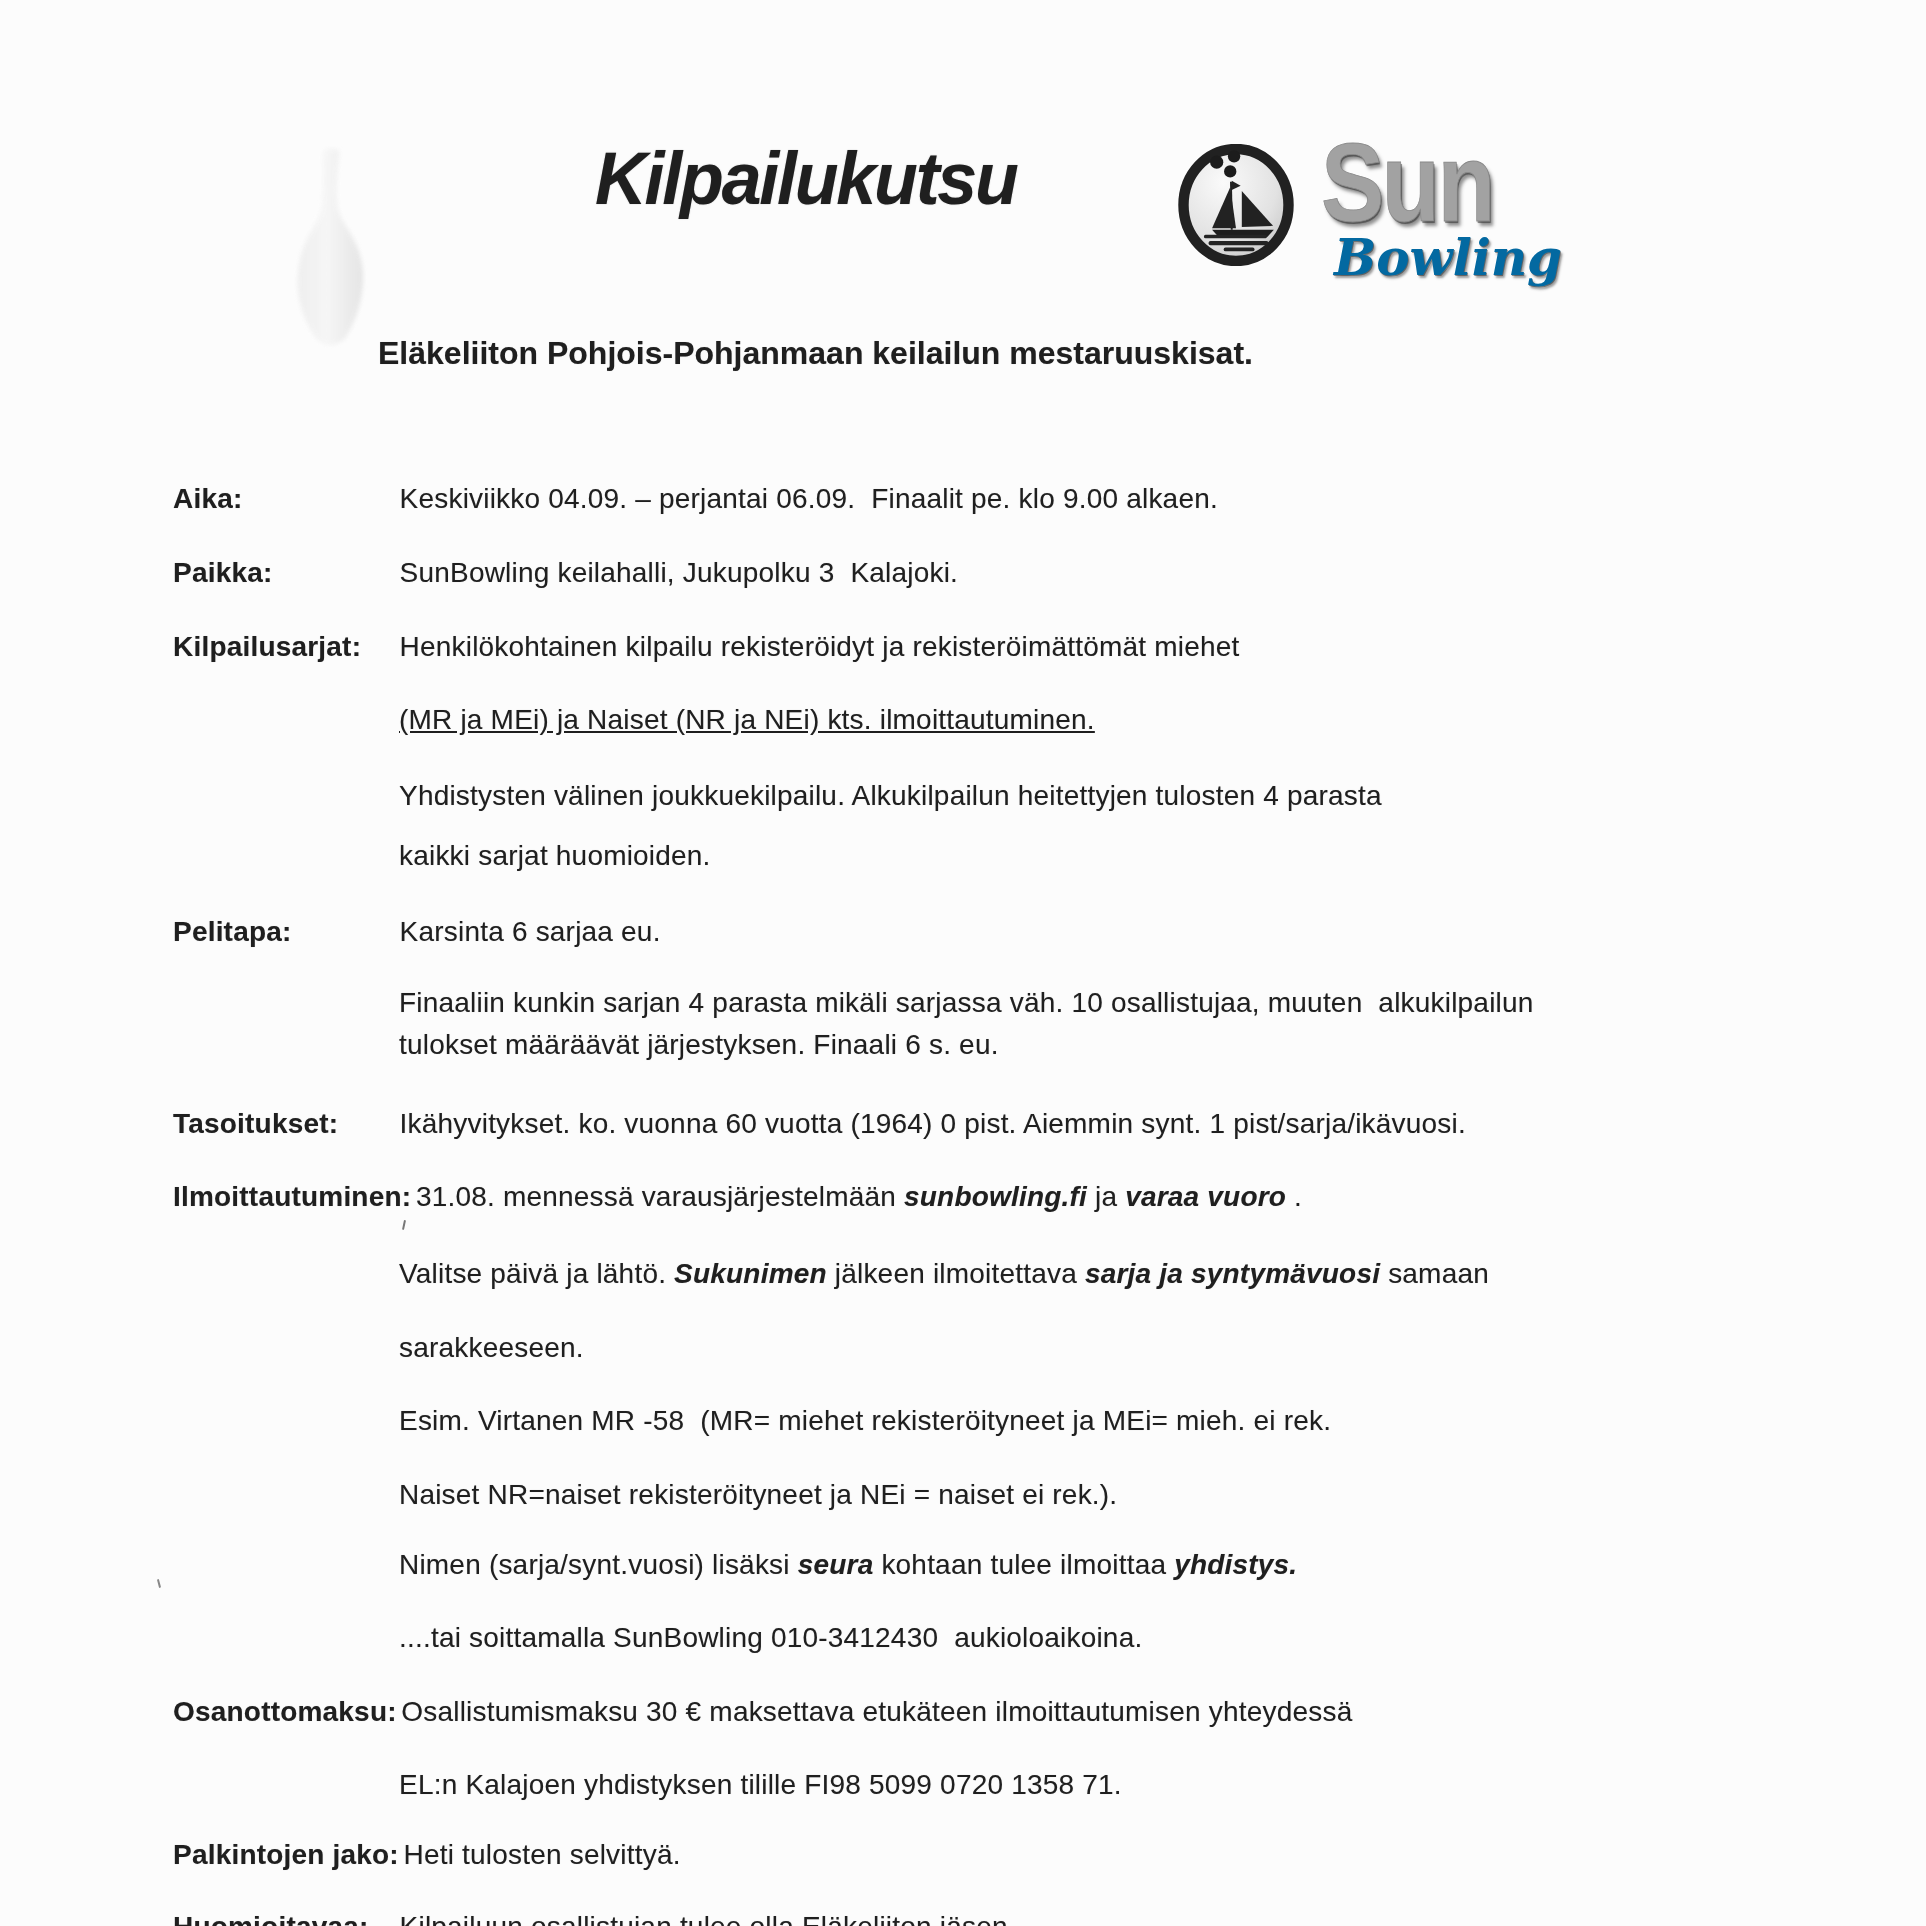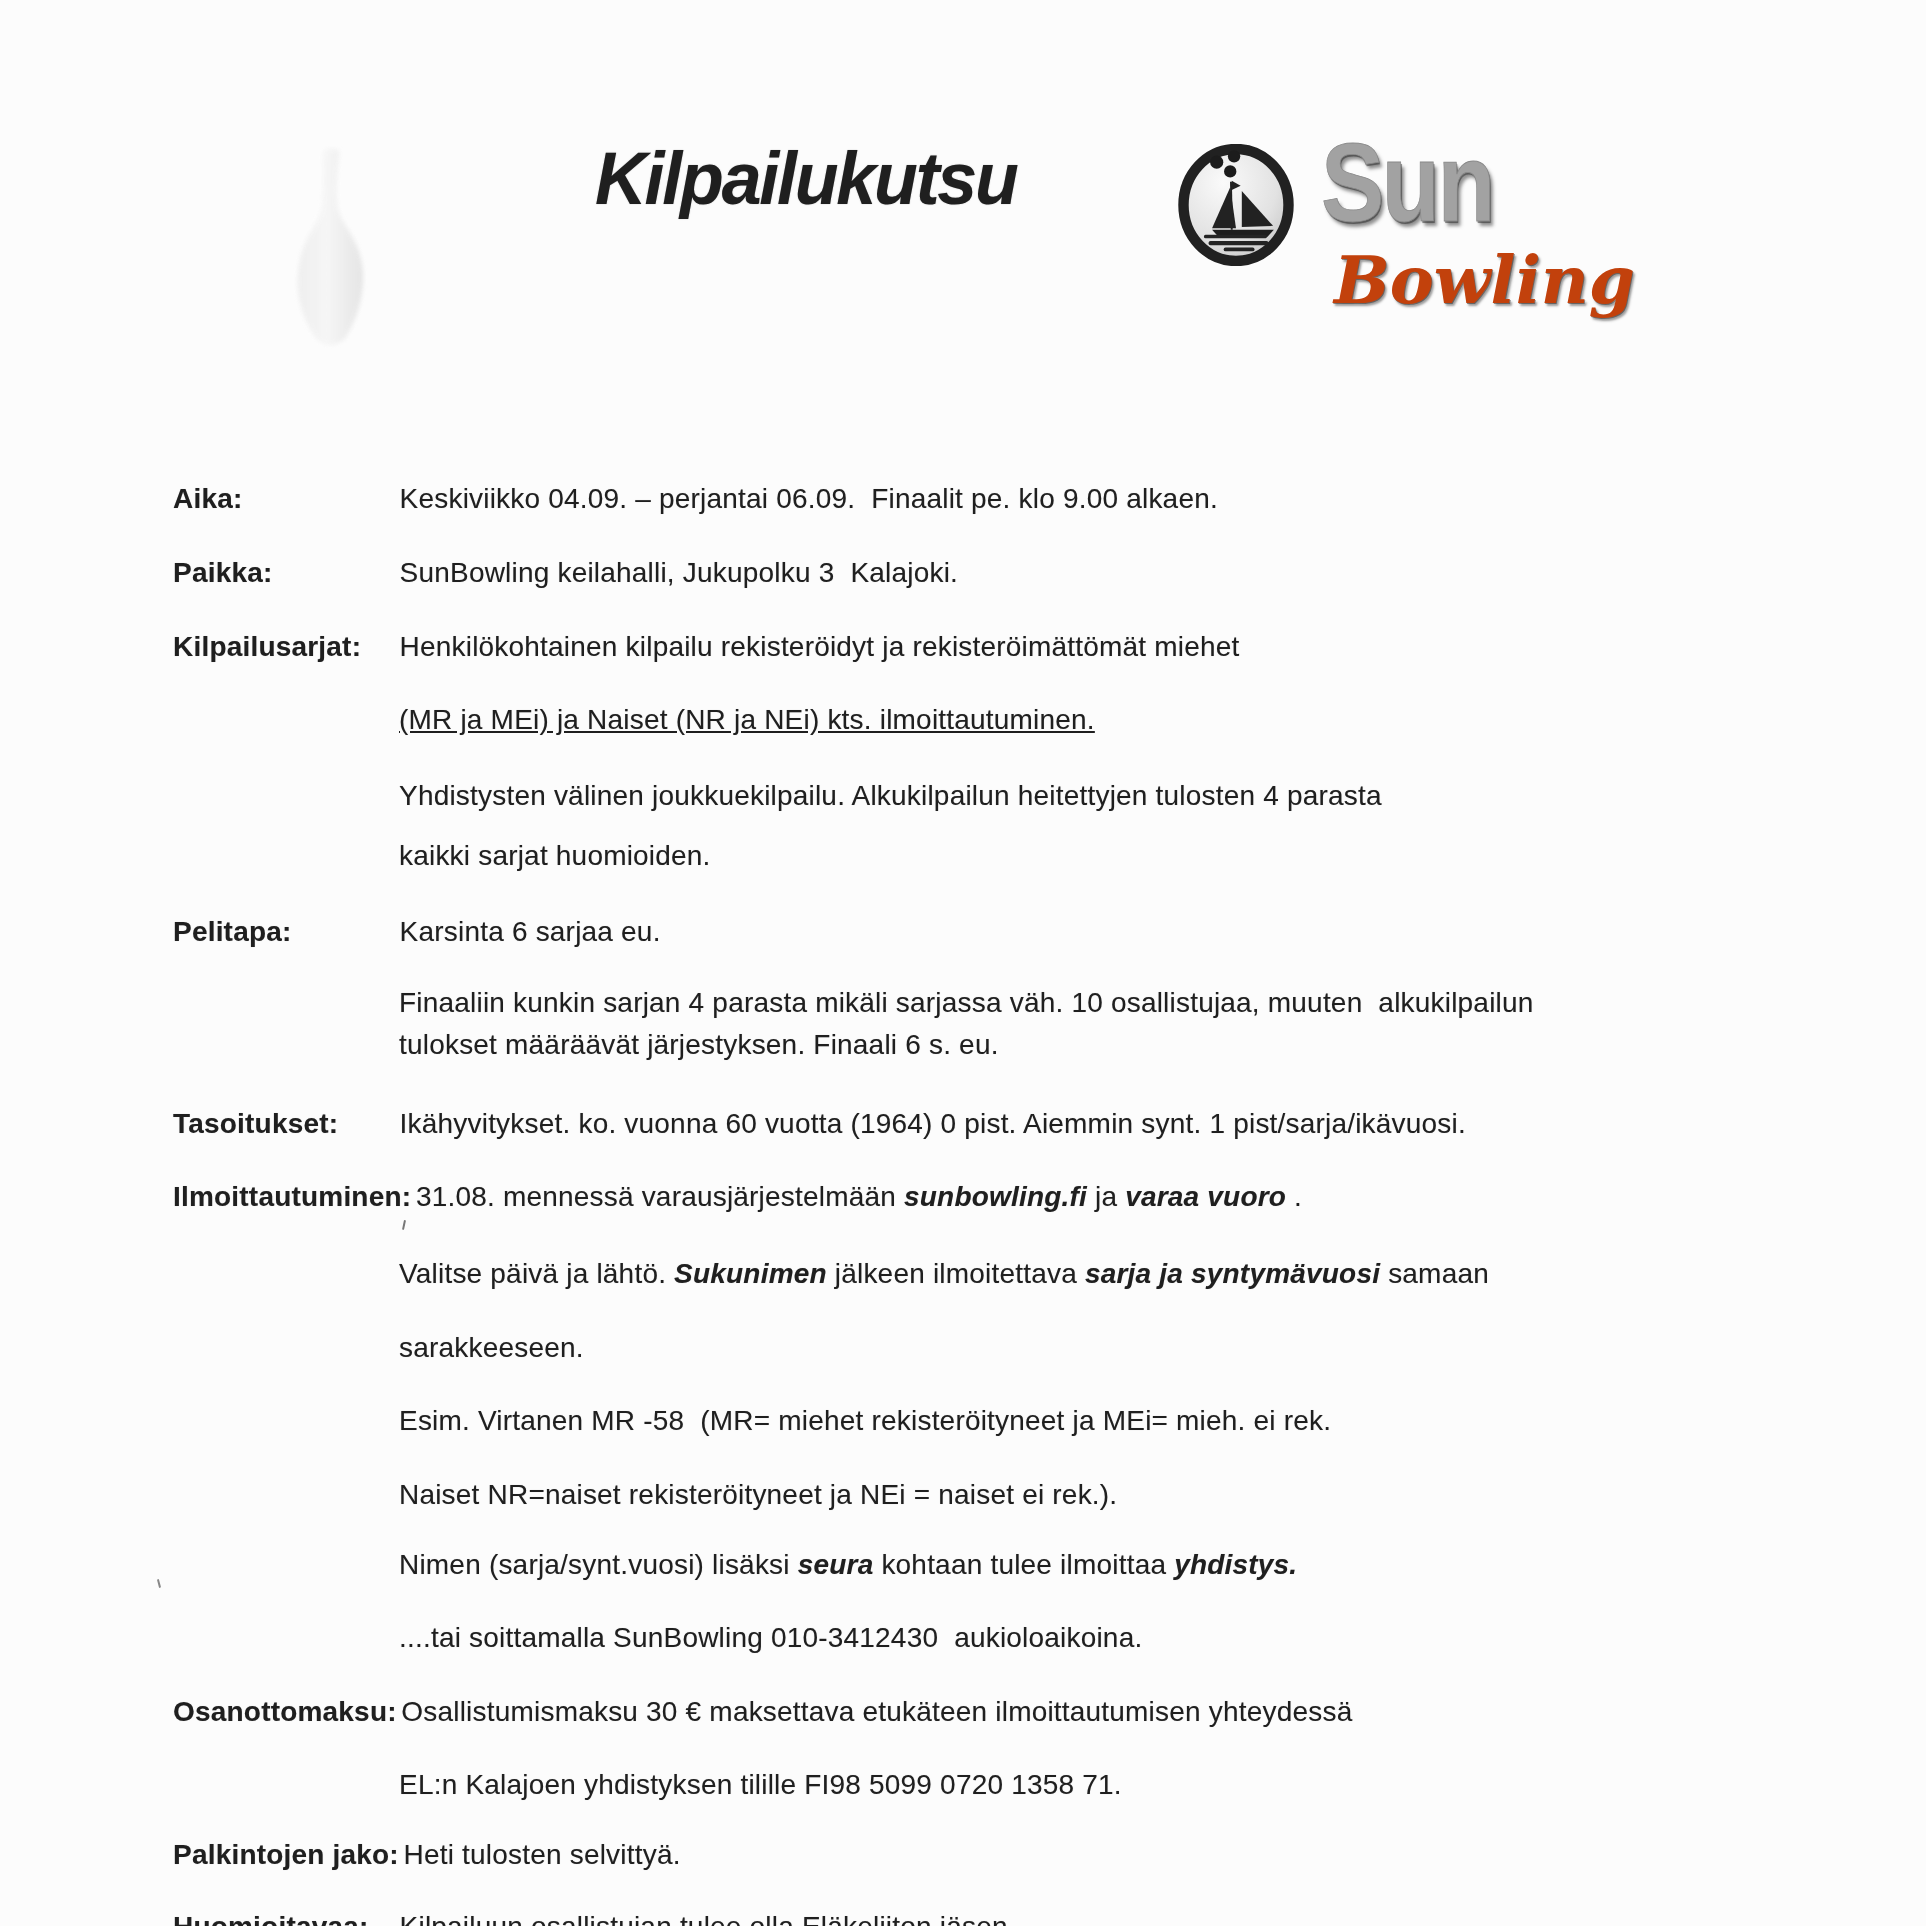--- a/index.html
+++ b/index.html
@@ -10,22 +10,22 @@
          letter-spacing:-2.3px;transform:scaleX(.97);transform-origin:left top;
          text-shadow:0 0 1.2px rgba(20,20,20,.35);}
   #subtitle{position:absolute;left:378px;top:335px;font-size:32px;font-weight:bold;
             text-shadow:0 0 0.8px rgba(20,20,20,.3);white-space:pre;}
   
   #logo-emblem{position:absolute;left:1178px;top:144px;width:116px;height:122px;}
   #logo-sun{position:absolute;left:1321px;top:127px;font-size:112px;font-weight:bold;line-height:1;
             letter-spacing:-3.1px;color:#a2a2a2;transform:scaleX(.85);transform-origin:left top;
             -webkit-text-stroke:0.8px #8a8a8a;
             text-shadow:3.9px 4.6px 3.9px rgba(40,40,40,.5),1.2px 1.5px 0.8px rgba(70,70,70,.65),-0.8px -0.8px 0.8px rgba(255,255,255,.85);}
-  #logo-bowling{position:absolute;left:1334px;top:247px;font-size:66px;font-weight:bold;font-style:italic;line-height:1;
-            font-family:"DejaVu Serif","Liberation Serif",serif;color:#c2410c;
+  #logo-bowling{position:absolute;left:1334px;top:233px;font-size:50px;font-weight:bold;font-style:italic;line-height:1;
+            font-family:"DejaVu Serif","Liberation Serif",serif;color:#0369a1;
             text-shadow:2.3px 2.7px 2.3px rgba(40,40,40,.45),0.8px 0.8px 0.4px rgba(80,80,80,.6),-0.4px -0.4px 0.4px rgba(255,255,255,.8);}
   
   #pin-watermark{position:absolute;left:286px;top:146px;width:88px;height:205px;opacity:.9;}
   
   .row{position:absolute;white-space:pre;font-size:28px;line-height:37px;letter-spacing:0.2px;
        text-shadow:0 0 0.8px rgba(25,25,25,.28);}
   .row .lbl{display:inline-block;min-width:222px;font-weight:bold;margin-right:4.6px;}
   .bi{font-weight:bold;font-style:italic;}
   .speck{position:absolute;}
   #sp-a{left:403px;top:1220px;width:2.3px;height:10px;background:#777;border-radius:1.2px;transform:rotate(12deg);}
@@ -71,20 +71,21 @@
     <polygon points="135,112 88,218 150,218" fill="#222"></polygon>
     <polygon points="165,122 165,215 246,212" fill="#222"></polygon>
     <polygon points="88,222 248,222 231,241 105,241" fill="#1d1d1d"></polygon>
     <rect x="67" y="235" width="163" height="9" rx="4" fill="#242424"></rect>
     <rect x="79" y="251" width="155" height="11" rx="5" fill="#242424"></rect>
     <rect x="118" y="268" width="80" height="10" rx="5" fill="#242424"></rect>
   </svg>
   <div id="logo-sun">Sun</div>
   <div id="logo-bowling">Bowling</div>
 
+  <div id="subtitle">Eläkeliiton Pohjois-Pohjanmaan keilailun mestaruuskisat.</div>
 
   <div id="body-rows">
       <div class="row" style="top: 480px; left: 173px;"><span class="lbl">Aika:</span><span><span>Keskiviikko 04.09. – perjantai 06.09.  Finaalit pe. klo 9.00 alkaen.</span></span></div>
       <div class="row" style="top: 554px; left: 173px;"><span class="lbl">Paikka:</span><span><span>SunBowling keilahalli, Jukupolku 3  Kalajoki.</span></span></div>
       <div class="row" style="top: 628px; left: 173px;"><span class="lbl">Kilpailusarjat:</span><span><span>Henkilökohtainen kilpailu rekisteröidyt ja rekisteröimättömät miehet</span></span></div>
       <div class="row" style="top: 701px; left: 399px; text-decoration: underline;"><span><span>(MR ja MEi) ja Naiset (NR ja NEi) kts. ilmoittautuminen.</span></span></div>
       <div class="row" style="top: 777px; left: 399px;"><span><span>Yhdistysten välinen joukkuekilpailu. Alkukilpailun heitettyjen tulosten 4 parasta</span></span></div>
       <div class="row" style="top: 837px; left: 399px;"><span><span>kaikki sarjat huomioiden.</span></span></div>
       <div class="row" style="top: 913px; left: 173px;"><span class="lbl">Pelitapa:</span><span><span>Karsinta 6 sarjaa eu.</span></span></div>
       <div class="row" style="top: 984px; left: 399px;"><span><span>Finaaliin kunkin sarjan 4 parasta mikäli sarjassa väh. 10 osallistujaa, muuten  alkukilpailun</span></span></div>

